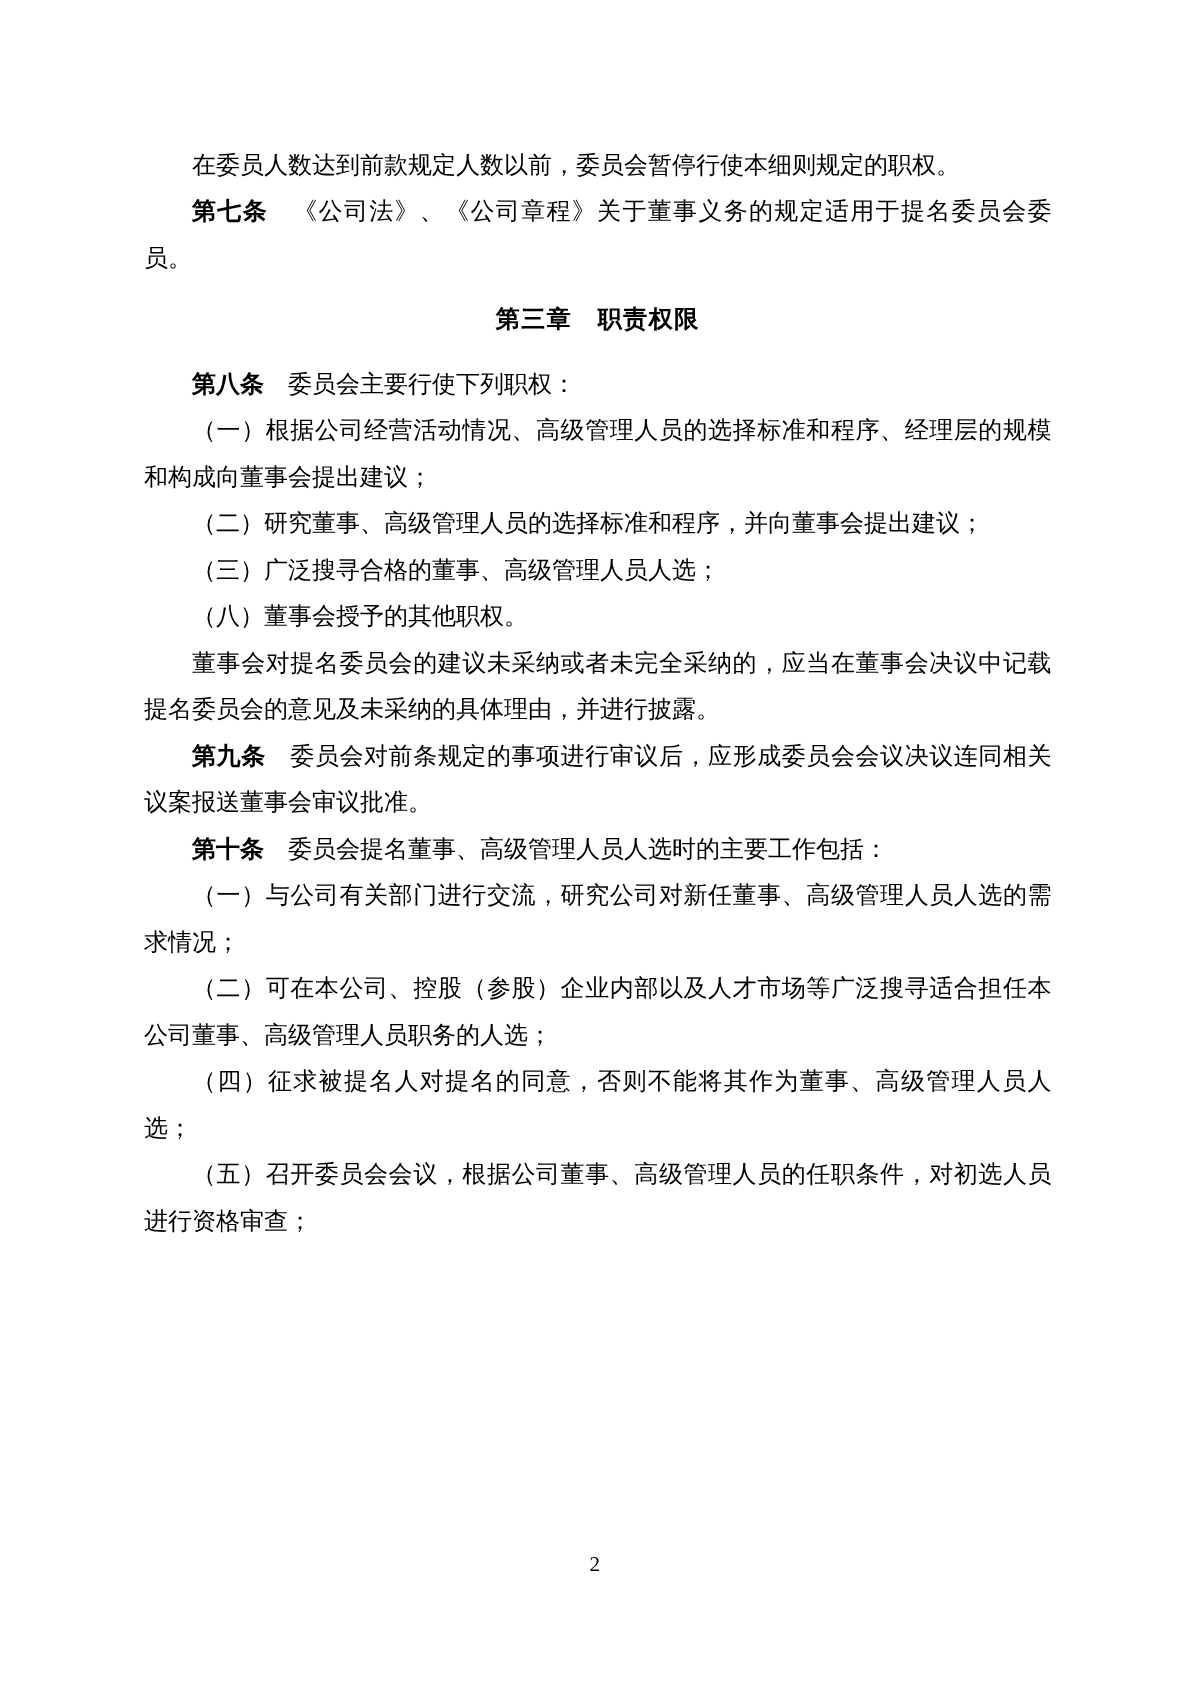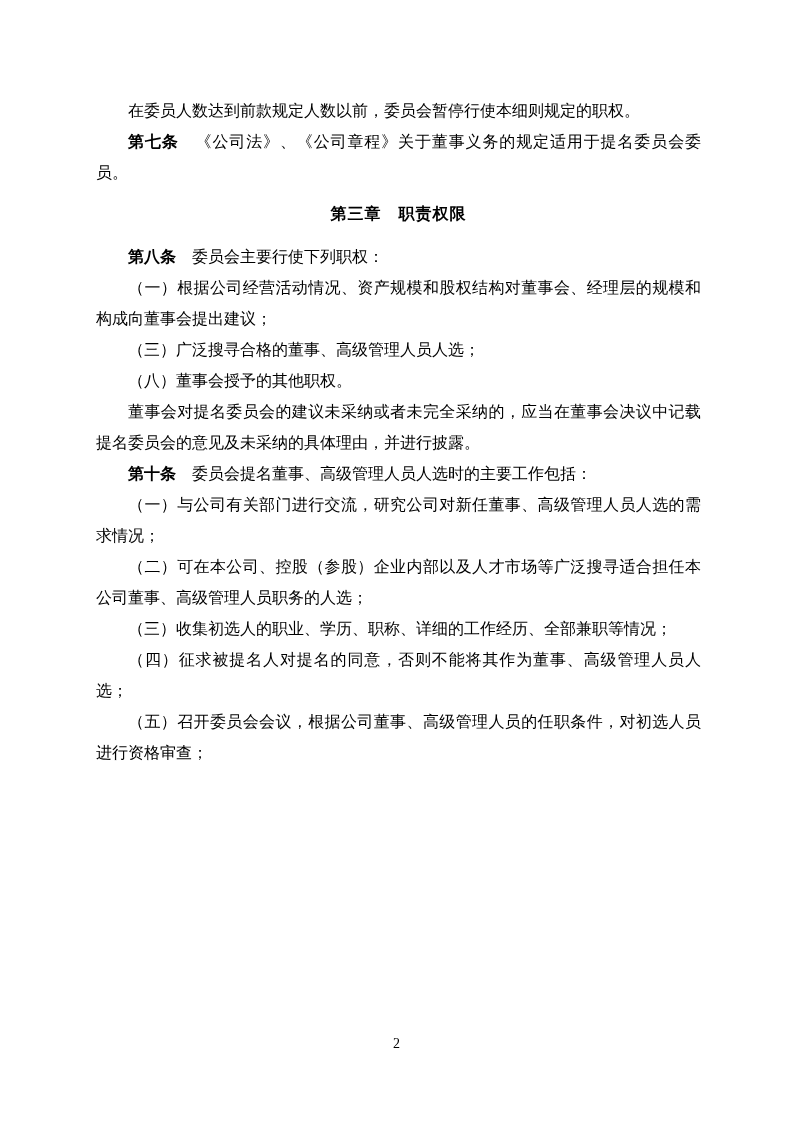--- a/index.html
+++ b/index.html
@@ -52,25 +52,26 @@
 </style>
 </head>
 <body>
 
 <div class="page">
   <div class="doc-body">
       <p class="para indent"><span class="run">在委员人数达到前款规定人数以前，委员会暂停行使本细则规定的职权。</span></p>
       <p class="para indent"><span class="run-bold">第七条</span><span class="run">　《公司法》、《公司章程》关于董事义务的规定适用于提名委员会委员。</span></p>
       <p class="heading"><span class="run-bold">第三章　职责权限</span></p>
       <p class="para indent"><span class="run-bold">第八条</span><span class="run">　委员会主要行使下列职权：</span></p>
-      <p class="para indent"><span class="run">（一）根据公司经营活动情况、资产规模和股权结构对董事会、经理层的规模和构成向董事会提出建议；</span></p>
+      <p class="para indent"><span class="run">（一）根据公司经营活动情况、高级管理人员的选择标准和程序、经理层的规模和构成向董事会提出建议；</span></p>
+      <p class="para indent"><span class="run">（二）研究董事、高级管理人员的选择标准和程序，并向董事会提出建议；</span></p>
       <p class="para indent"><span class="run">（三）广泛搜寻合格的董事、高级管理人员人选；</span></p>
       <p class="para indent"><span class="run">（八）董事会授予的其他职权。</span></p>
       <p class="para indent"><span class="run">董事会对提名委员会的建议未采纳或者未完全采纳的，应当在董事会决议中记载提名委员会的意见及未采纳的具体理由，并进行披露。</span></p>
+      <p class="para indent"><span class="run-bold">第九条</span><span class="run">　委员会对前条规定的事项进行审议后，应形成委员会会议决议连同相关议案报送董事会审议批准。</span></p>
       <p class="para indent"><span class="run-bold">第十条</span><span class="run">　委员会提名董事、高级管理人员人选时的主要工作包括：</span></p>
       <p class="para indent"><span class="run">（一）与公司有关部门进行交流，研究公司对新任董事、高级管理人员人选的需求情况；</span></p>
       <p class="para indent"><span class="run">（二）可在本公司、控股（参股）企业内部以及人才市场等广泛搜寻适合担任本公司董事、高级管理人员职务的人选；</span></p>
-      <p class="para indent"><span class="run">（三）收集初选人的职业、学历、职称、详细的工作经历、全部兼职等情况；</span></p>
       <p class="para indent"><span class="run">（四）征求被提名人对提名的同意，否则不能将其作为董事、高级管理人员人选；</span></p>
       <p class="para indent"><span class="run">（五）召开委员会会议，根据公司董事、高级管理人员的任职条件，对初选人员进行资格审查；</span></p>
     </div>
   <div class="footer">2</div>
 </div>
 
 </body></html>

